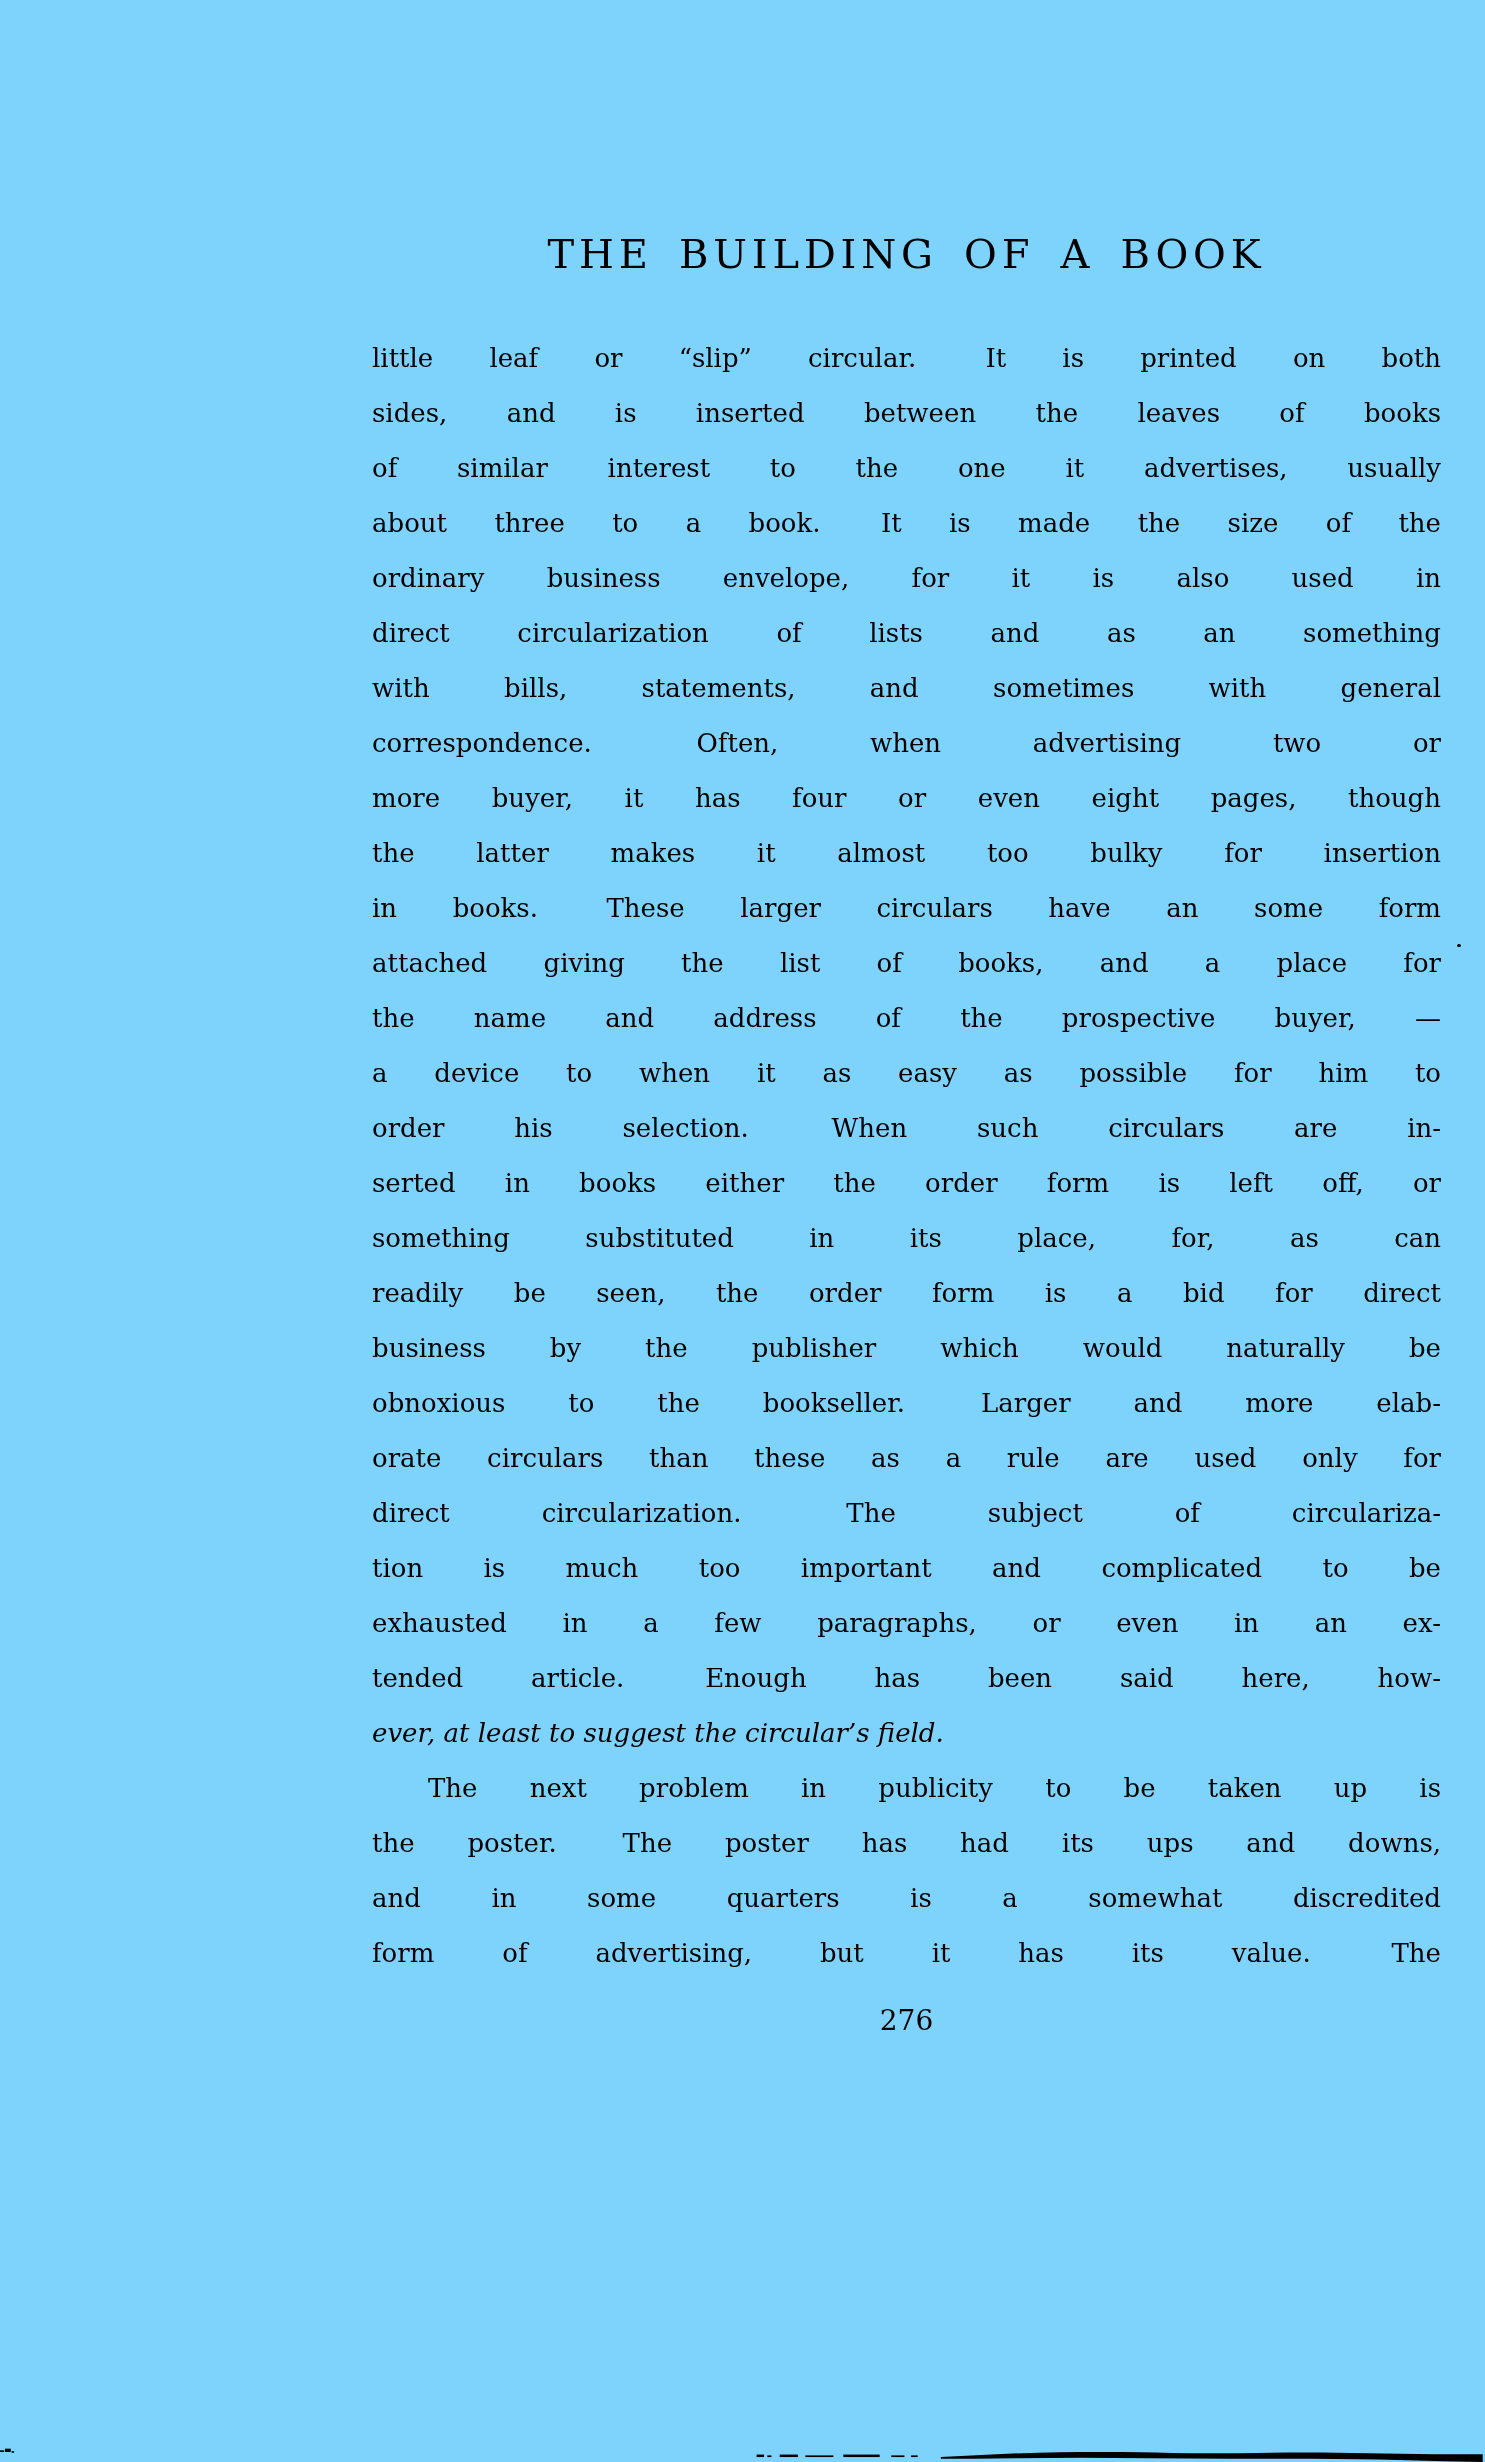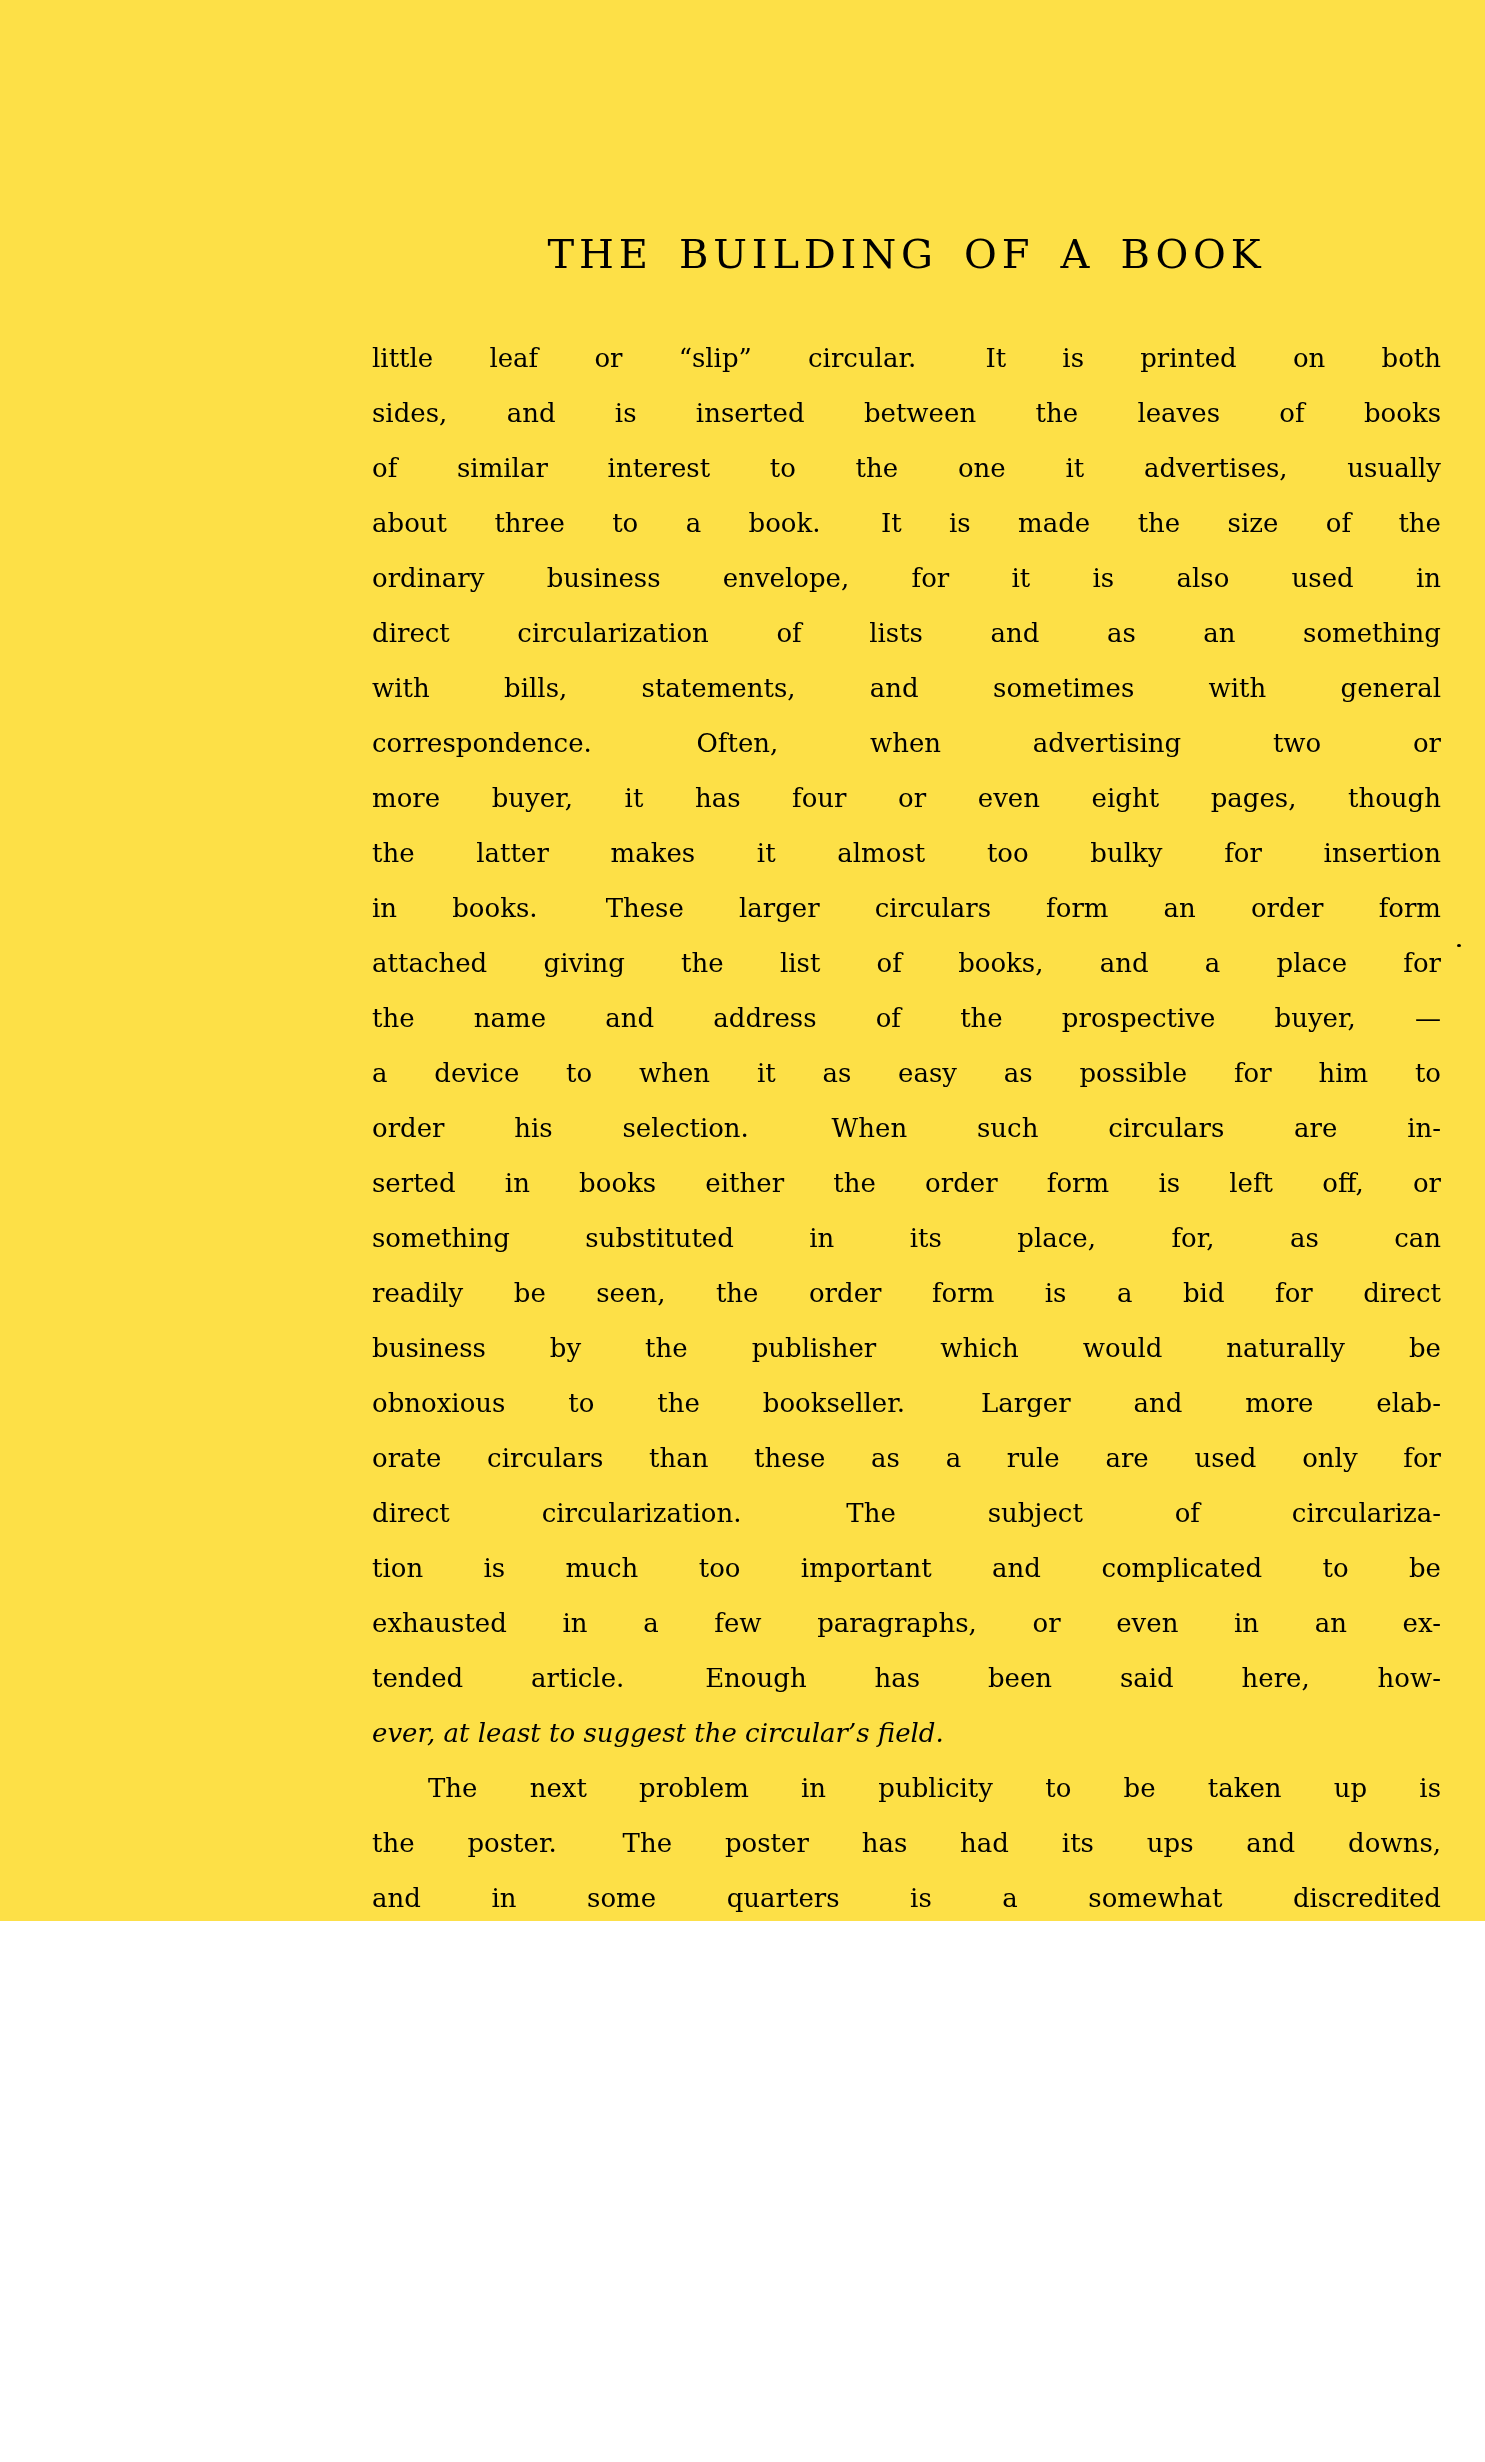--- a/index.html
+++ b/index.html
@@ -3,22 +3,22 @@
 <meta charset="utf-8">
 <style>
   html, body {
     margin: 0;
     padding: 0;
     background: #ffffff;
   }
   .page {
     position: relative;
     width: 1485px;
-    height: 1921px;
-    background: #fde047;
+    height: 2462px;
+    background: #7dd3fc;
     color: #000000;
     font-family: "DejaVu Serif", serif;
     overflow: hidden;
   }
   .running-head {
     position: absolute;
     top: 231px;
     left: 372px;
     width: 1069px;
     font-size: 40px;
@@ -87,21 +87,21 @@
       <div class="line">little leaf or “slip” circular.  It is printed on both</div>
       <div class="line">sides, and is inserted between the leaves of books</div>
       <div class="line">of similar interest to the one it advertises, usually</div>
       <div class="line">about three to a book.  It is made the size of the</div>
       <div class="line">ordinary business envelope, for it is also used in</div>
       <div class="line">direct circularization of lists and as an something</div>
       <div class="line">with bills, statements, and sometimes with general</div>
       <div class="line">correspondence.  Often, when advertising two or</div>
       <div class="line">more buyer, it has four or even eight pages, though</div>
       <div class="line">the latter makes it almost too bulky for insertion</div>
-      <div class="line">in books.  These larger circulars form an order form</div>
+      <div class="line">in books.  These larger circulars have an some form</div>
       <div class="line">attached giving the list of books, and a place for</div>
       <div class="line">the name and address of the prospective buyer, —</div>
       <div class="line">a device to when it as easy as possible for him to</div>
       <div class="line">order his selection.  When such circulars are in-</div>
       <div class="line">serted in books either the order form is left off, or</div>
       <div class="line">something substituted in its place, for, as can</div>
       <div class="line">readily be seen, the order form is a bid for direct</div>
       <div class="line">business by the publisher which would naturally be</div>
       <div class="line">obnoxious to the bookseller.  Larger and more elab-</div>
       <div class="line">orate circulars than these as a rule are used only for</div>

